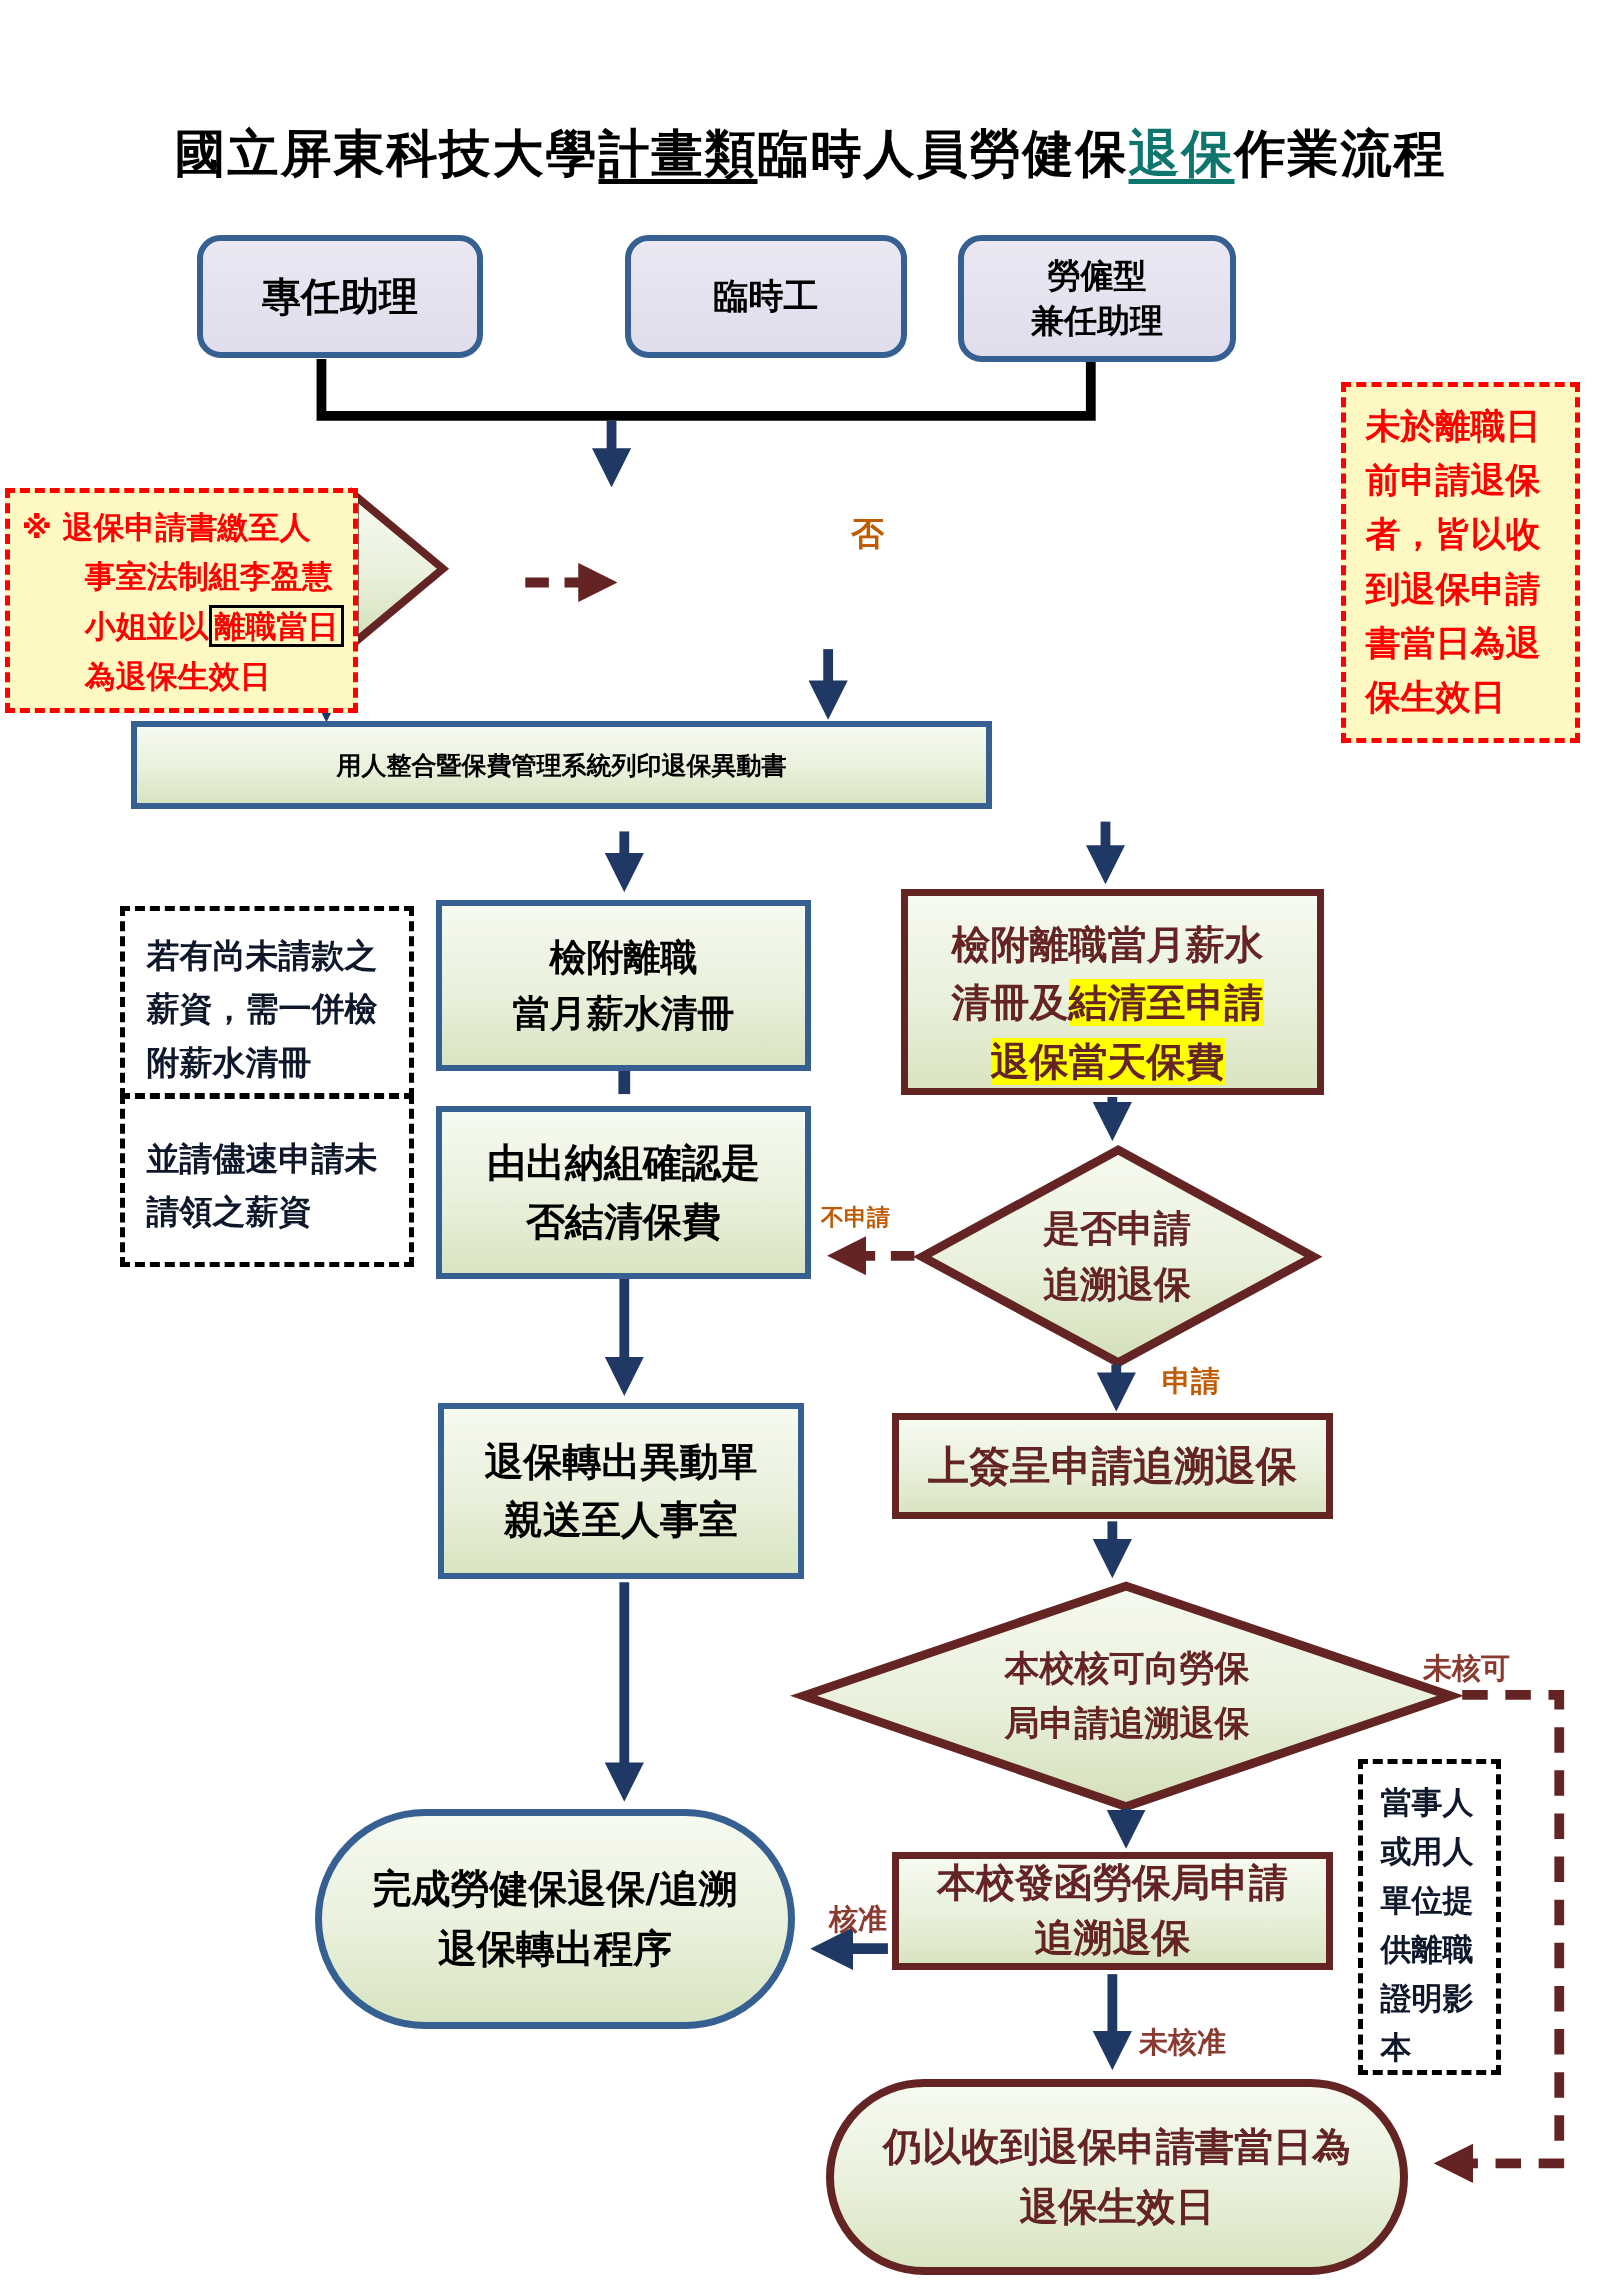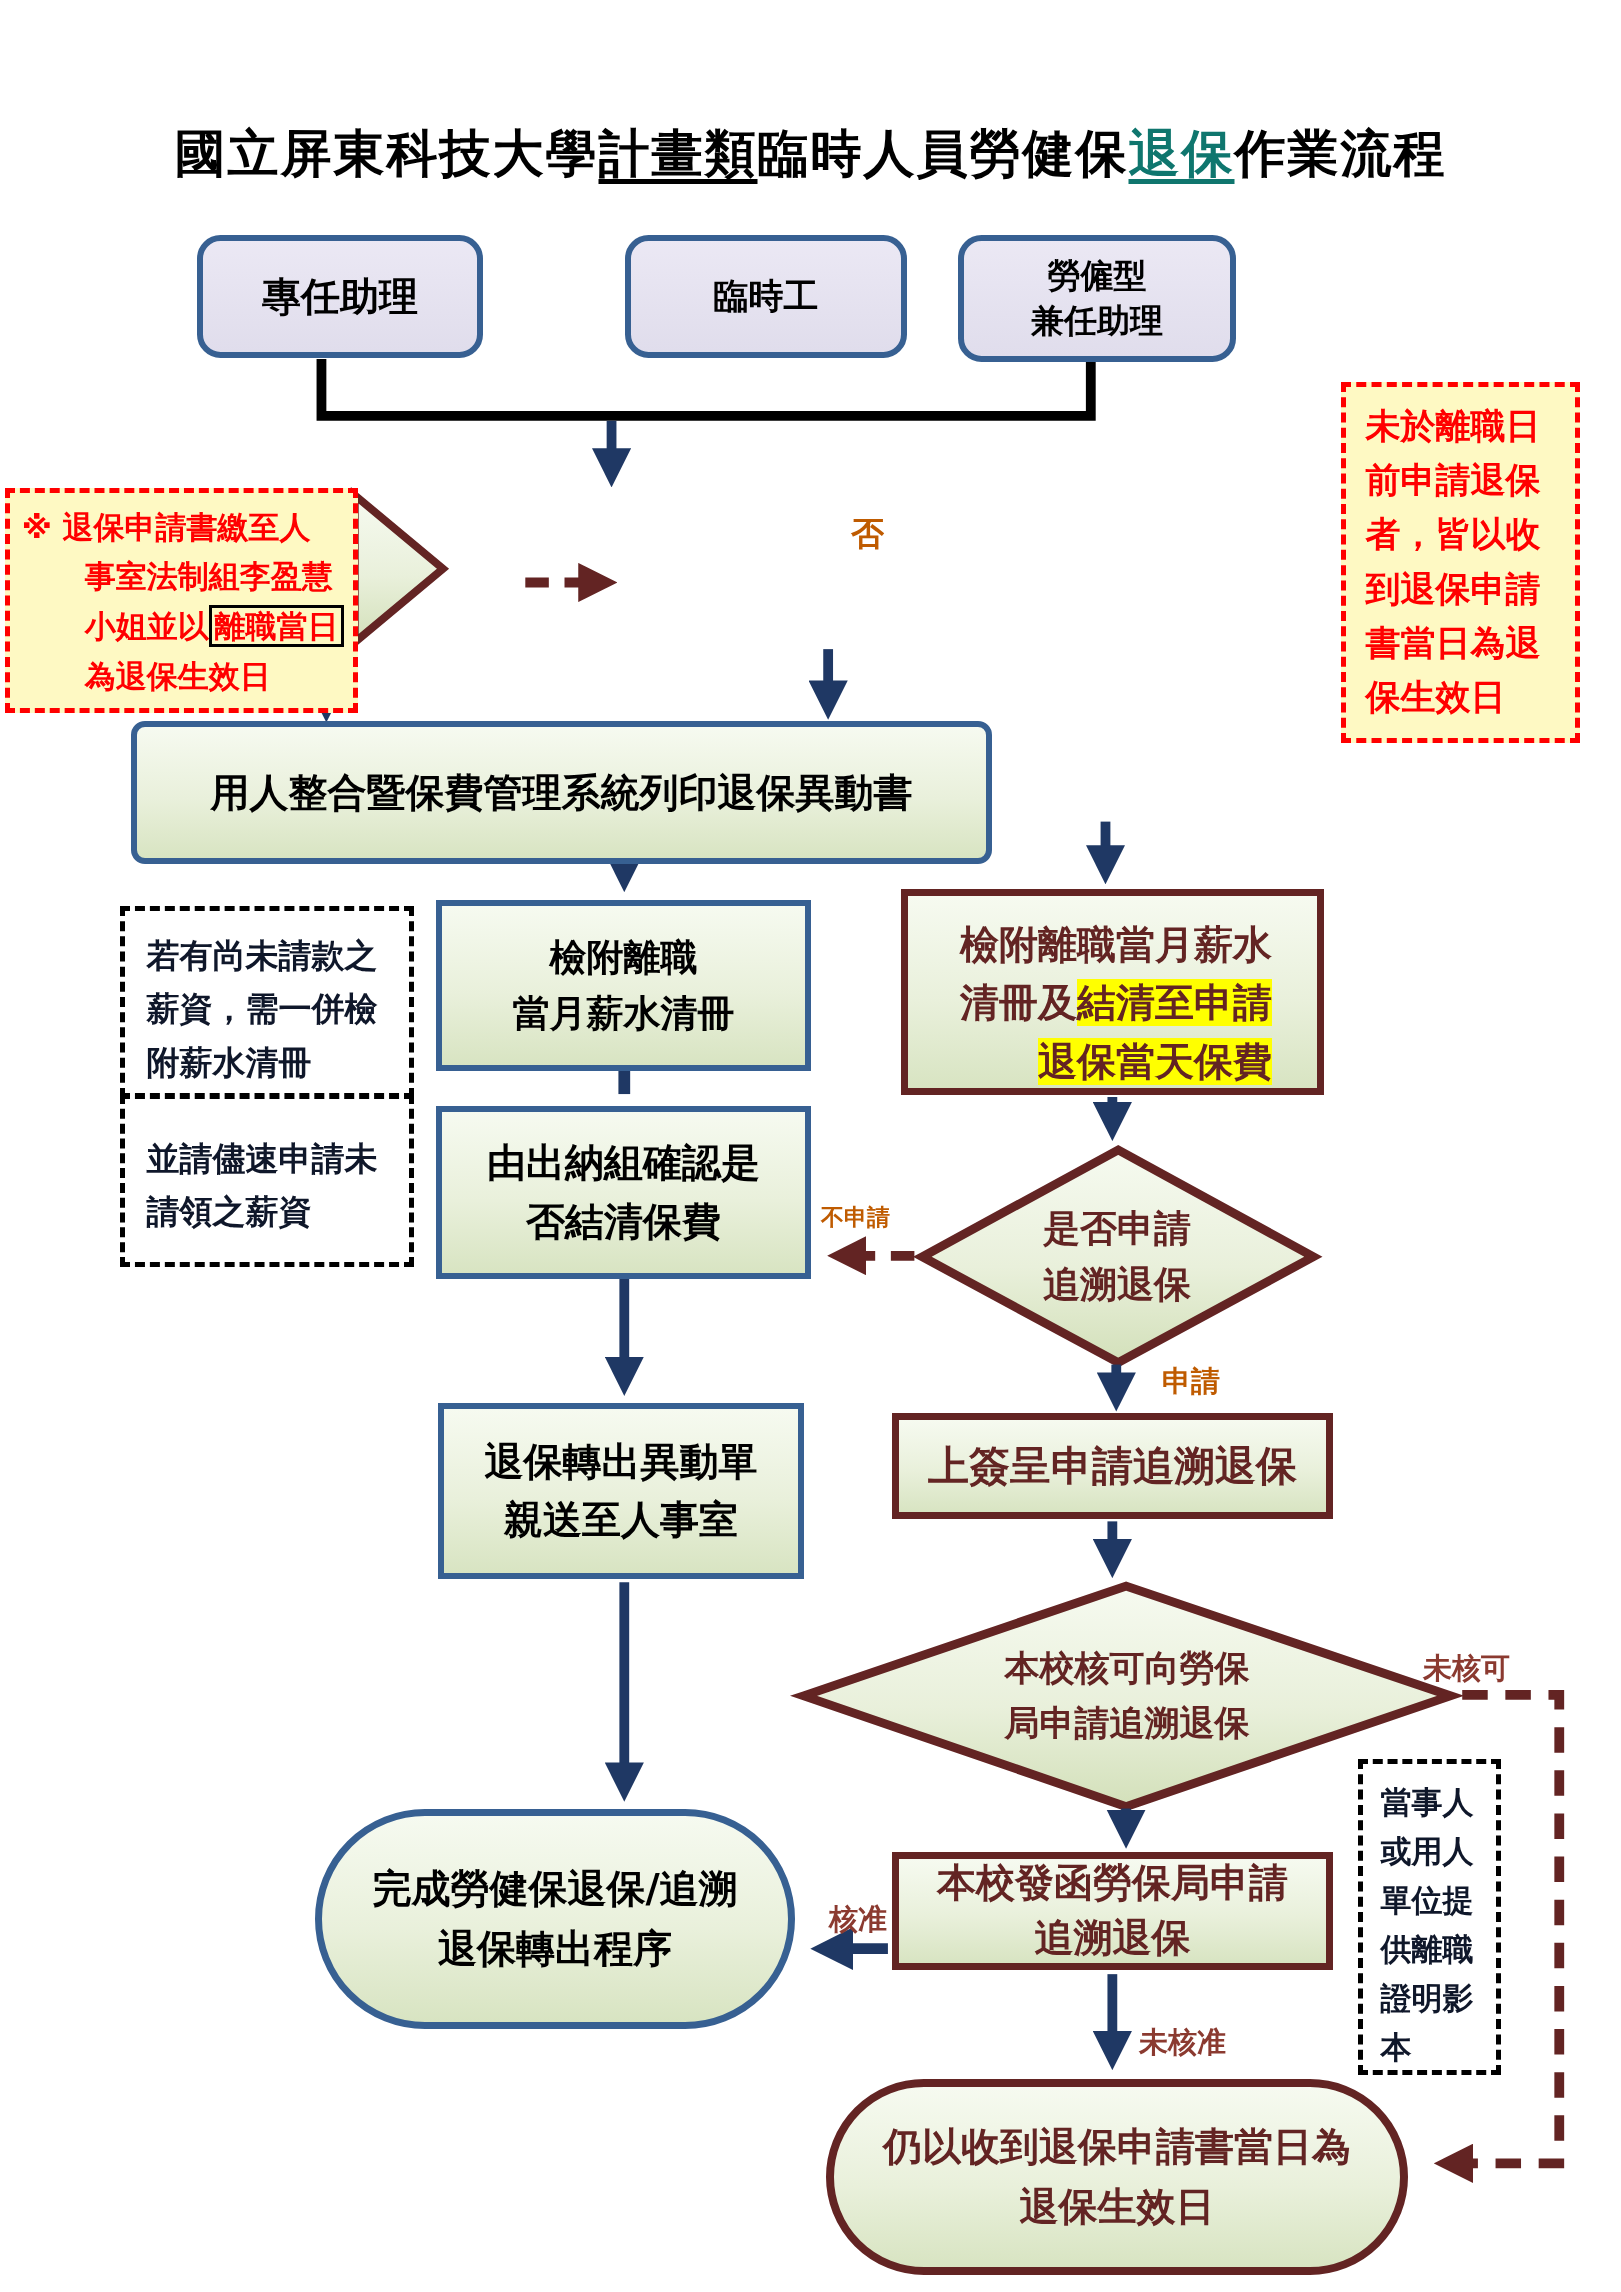--- a/index.html
+++ b/index.html
@@ -108,36 +108,36 @@
     <div style="padding-left:63px;">為退保生效日</div>
   </div>
 
   <div class="abs red-dashed ml" style="left:1341px;top:382px;width:239px;height:361px;padding:11.8px 0 0 19.6px;font-size:35px;line-height:1.55;">未於離職日
 前申請退保
 者，皆以收
 到退保申請
 書當日為退
 保生效日</div>
 
-  <div class="abs box blue-border green-fill black-text" style="left:131px;top:721px;width:861px;height:143px;font-size:39px;border-radius:14px;">用人整合暨保費管理系統列印退保異動書</div>
+  <div class="abs box blue-border green-fill black-text" style="left:131px;top:721px;width:861px;height:88px;font-size:25px;">用人整合暨保費管理系統列印退保異動書</div>
 
   <div class="abs black-dashed ml" style="left:120px;top:906px;width:294px;height:192px;padding:17.6px 0 0 21.6px;font-size:33px;line-height:1.62;">若有尚未請款之
 薪資，需一併檢
 附薪水清冊</div>
   <div class="abs black-dashed ml" style="left:120px;top:1094px;width:294px;height:173px;padding:33px 0 0 21.6px;font-size:33px;line-height:1.62;">並請儘速申請未
 請領之薪資</div>
 
   <div class="abs box blue-border green-fill black-text ml" style="left:436px;top:900px;width:375px;height:171px;font-size:37px;line-height:1.5;">檢附離職
 當月薪水清冊</div>
 
   <div class="abs box blue-border green-fill black-text ml" style="left:436px;top:1090px;width:375px;height:173px;font-size:39px;line-height:1.5;margin-top:16px;">由出納組確認是
 否結清保費</div>
 
   <div class="abs maroon-border green-fill maroon-text" style="left:901px;top:889px;width:423px;height:206px;padding:19.6px 0 0 35px;font-size:39px;line-height:1.5;">
-    <div style="width:329px;text-align:right;"><span>檢附離職當月薪水清冊及</span><mark>結清至申請退保當天保費</mark></div>
+    <div style="width:329px;text-align:center;"><span>檢附離職當月薪水清冊及</span><mark>結清至申請退保當天保費</mark></div>
   </div>
 
   <div class="abs box ml maroon-text" style="left:970px;top:1188px;width:294px;height:137px;font-size:37px;line-height:1.5;z-index:3;">是否申請
 追溯退保</div>
 
   <div class="abs box blue-border green-fill black-text ml" style="left:438px;top:1403px;width:366px;height:176px;font-size:39px;line-height:1.5;">退保轉出異動單
 親送至人事室</div>
 
   <div class="abs box maroon-border green-fill maroon-text" style="left:892px;top:1413px;width:441px;height:106px;font-size:41px;">上簽呈申請追溯退保</div>
 

